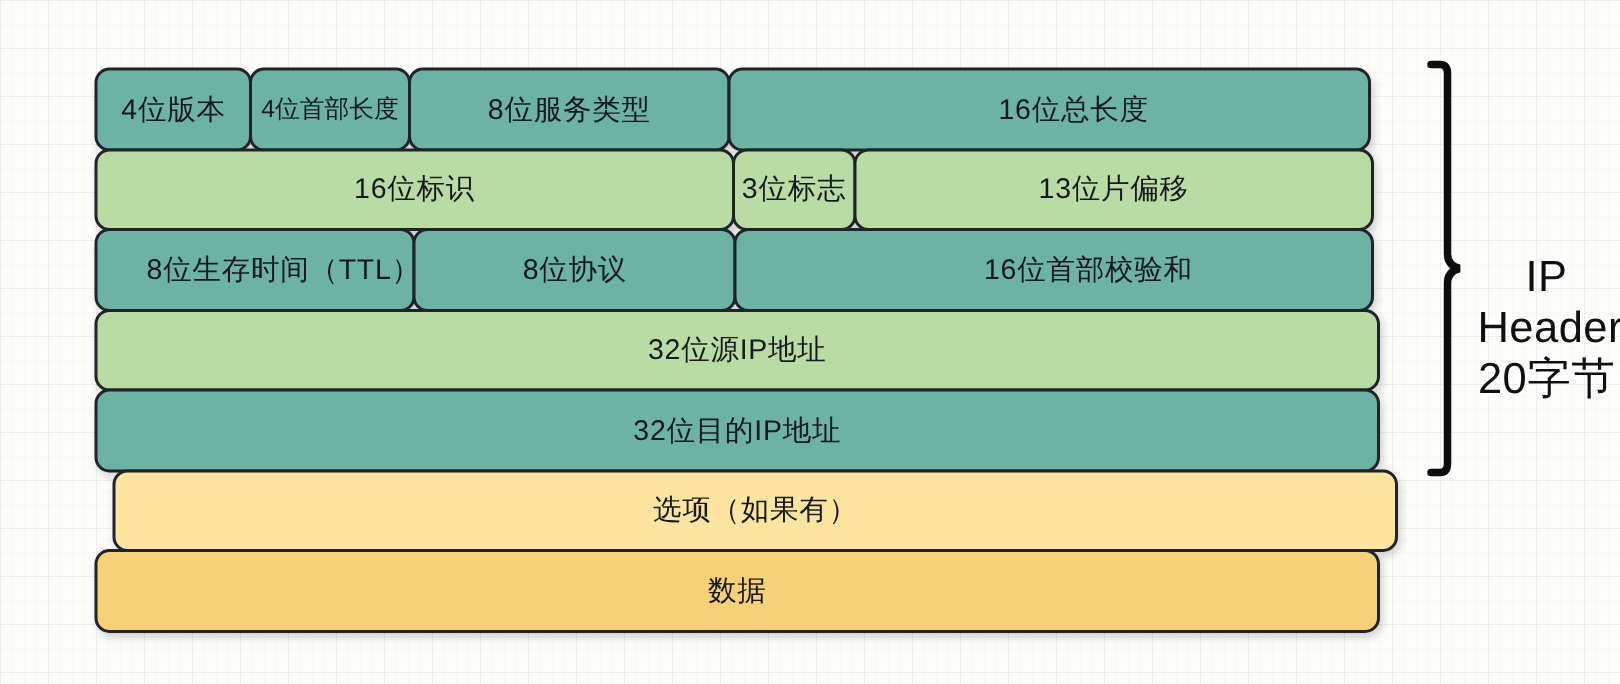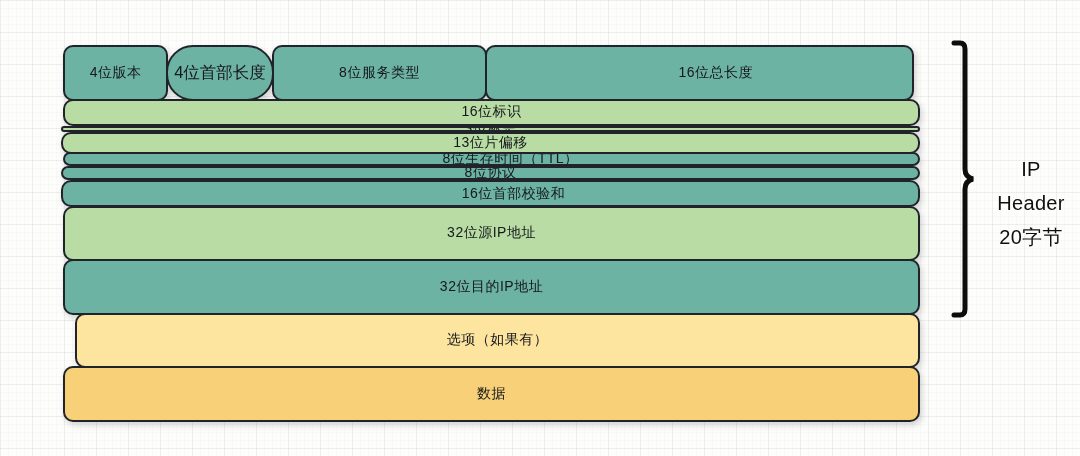--- a/index.html
+++ b/index.html
@@ -21,70 +21,70 @@
 
   .diagram {
     position: absolute;
     left: 63px;
     top: 45px;
     width: 857px;
     filter: drop-shadow(2px 3px 3px rgba(80,80,80,0.25));
   }
 
   .row { display: flex; height: 55.5px; }
-  .row + .row { margin-top: -2px; flex-direction: column; }
+  .row + .row { margin-top: -2px; }
 
   .cell {
     box-sizing: border-box;
     display: flex;
     align-items: center;
     justify-content: center;
     border: 2px solid #20242a;
     border-radius: 10px;
-    font-size: 14px;
+    font-size: 19px;
     font-weight: 500;
     color: #15181c;
     letter-spacing: 0.5px;
     white-space: nowrap;
     overflow: hidden;
   }
   .cell + .cell { margin-left: -2px; }
   .cell.small { font-size: 16.5px; letter-spacing: 0; }
 
   .bg-teal   { background: #6cb3a4; }
   .bg-green  { background: #b8dca4; }
   .bg-lyellow{ background: #fde5a0; margin-left: 12px; }
   .bg-orange { background: #f8d077; }
 
   .w123 { flex: 0 0 12.3%; }
-  .w125 { flex: 0 0 12.5%; border-radius: 27px; }
+  .w125 { flex: 0 0 12.5%; }
   .w250 { flex: 0 0 25.0%; padding-left: 38px; }
   .w252 { flex: 0 0 25.2%; }
   .w406 { flex: 0 0 40.5%; }
   .w097 { flex: 0 0 9.7%;  }
   .w497 { flex: 0 0 49.8%; }
   .w498 { flex: 0 0 49.8%; padding-left: 46px; }
   .w500 { flex: 0 0 50.0%; padding-left: 32px; }
   .w100 { flex: 0 0 100%;  }
 
   .brace {
     position: absolute;
     left: 948px;
     top: 40px;
     width: 34px;
     height: 280px;
   }
 
   .brace-label {
     position: absolute;
     left: 985px;
-    top: 152px;
+    top: 168px;
     width: 92px;
     text-align: center;
-    font-size: 20px;
+    font-size: 29px;
     line-height: 34px;
     font-weight: 500;
     color: #101010;
     text-shadow: 0 1px 2px rgba(255,255,255,0.9);
     letter-spacing: 0.3px;
   }
 </style>
 </head>
 <body>
 

